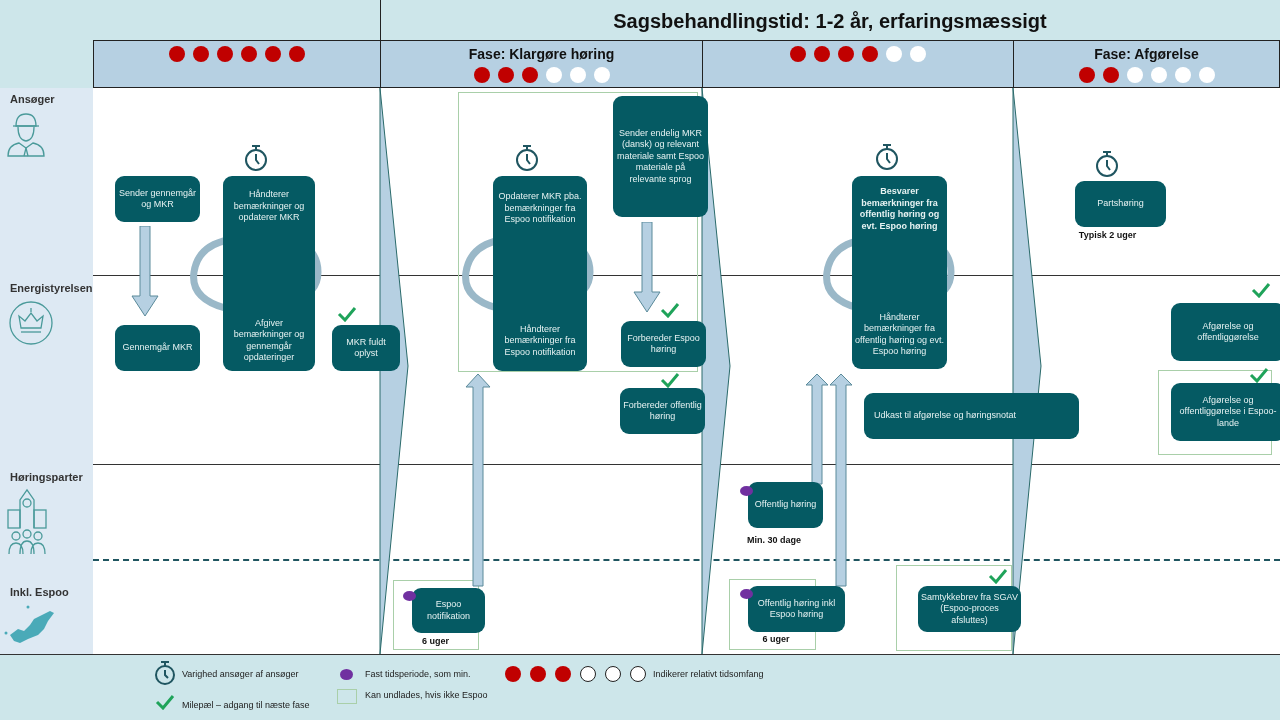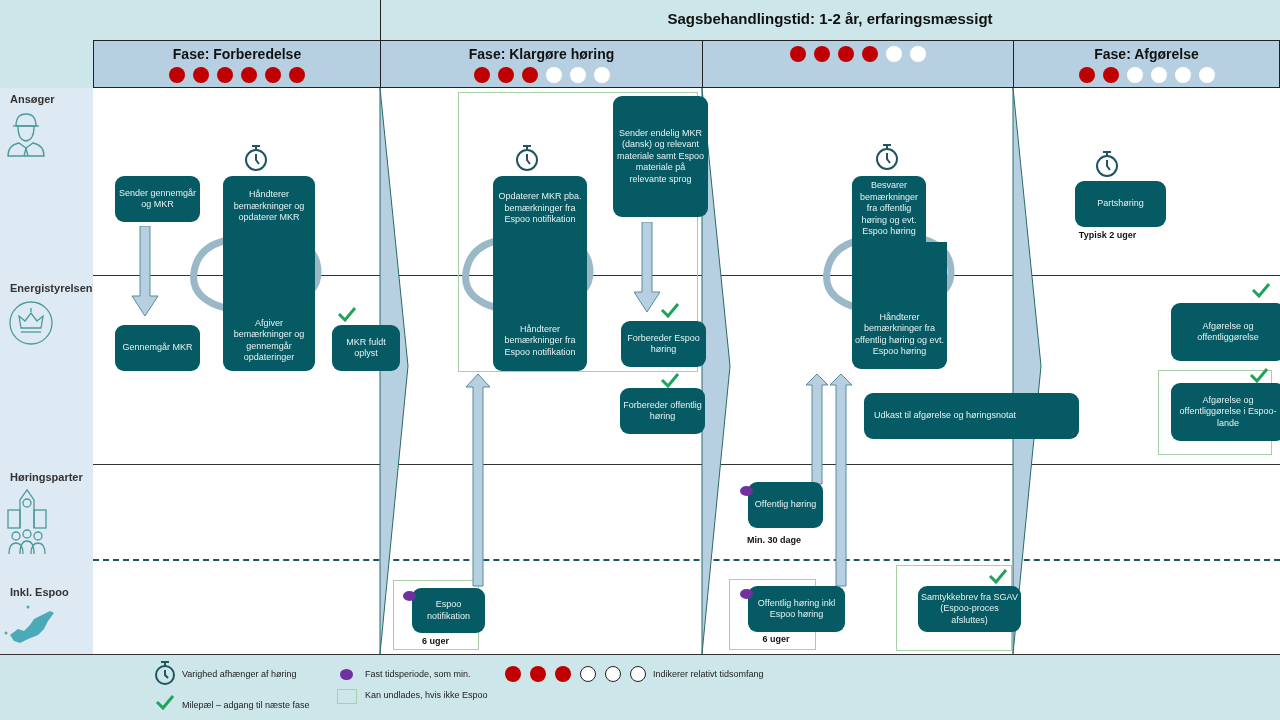--- a/index.html
+++ b/index.html
@@ -1,19 +1,19 @@
 <!DOCTYPE html>
 <html><head>
 <meta charset="utf-8">
 <style>
   * { box-sizing: border-box; margin: 0; padding: 0; }
   body { width: 1280px; height: 720px; position: relative; overflow: hidden; background: #cde6ea; font-family: "Liberation Sans", sans-serif; }
   .abs { position: absolute; }
   .title-bar { left: 380px; top: 0; width: 900px; height: 40px; border-left: 1px solid #222; }
-  .title-text { left: 380px; top: 10px; width: 900px; text-align: center; font-weight: bold; font-size: 15px; color: #111; }
+  .title-text { left: 380px; top: 10px; width: 900px; text-align: center; font-weight: bold; font-size: 20px; color: #111; }
   .phase-head { top: 40px; height: 48px; background: #b6d0e2; border: 1px solid #222; text-align: center; }
   .phase-head .ph-title { font-weight: bold; font-size: 14px; color: #111; margin-top: 5px; }
   .dots { display: flex; justify-content: center; gap: 8px; margin-top: 5px; }
   .dot { width: 16px; height: 16px; border-radius: 50%; }
   .dot.red { background: #c00000; }
   .dot.white { background: #ffffff; }
   .lane-col { left: 0; top: 88px; width: 93px; height: 566px; background: #dde9f3; }
   .lane-label { left: 10px; font-size: 11px; font-weight: bold; color: #333; }
   .main { left: 93px; top: 88px; width: 1187px; height: 566px; background: #fff; }
   .hline { height: 1px; background: #333; }
@@ -26,21 +26,20 @@
   .legend-text { position: absolute; font-size: 9px; color: #222; }
   svg.ico { position: absolute; }
 </style>
 </head>
 <body>
 
 <div class="abs title-bar"></div>
 <div class="abs title-text">Sagsbehandlingstid: 1-2 år, erfaringsmæssigt</div>
 
 <div class="abs phase-head" style="left:93px;width:288px;">
-  <div class="ph-title">Fase: Forberedelse</div>
   <div class="dots">
       <span class="dot red"></span>
       <span class="dot red"></span>
       <span class="dot red"></span>
       <span class="dot red"></span>
       <span class="dot red"></span>
       <span class="dot red"></span>
     </div>
 </div>
 <div class="abs phase-head" style="left:380px;width:323px;">
@@ -217,21 +216,21 @@
 <div class="box" style="left:480px;top:176px;width:94px;height:65px;border-radius:9px 9px 0 0;">Opdaterer MKR pba. bemærkninger fra Espoo notifikation</div>
 <div class="box" style="left:480px;top:241px;width:94px;height:70px;border-radius:0;"></div>
 <div class="box" style="left:480px;top:311px;width:94px;height:60px;border-radius:0 0 9px 9px;">Håndterer bemærkninger fra Espoo notifikation</div>
 <div class="box" style="left:600px;top:96px;width:95px;height:121px;">Sender endelig MKR (dansk) og relevant materiale samt Espoo materiale på relevante sprog</div>
 <div class="box" style="left:608px;top:321px;width:85px;height:46px;">Forbereder Espoo høring</div>
 <div class="box" style="left:607px;top:388px;width:85px;height:46px;">Forbereder offentlig høring</div>
 <div class="box" style="left:399px;top:588px;width:73px;height:45px;">Espoo notifikation</div>
 <div class="purple" style="left:403px;top:591px;"></div>
 <div class="note" style="left:399px;top:636px;width:73px;">6 uger</div>
 
-<div class="box" style="left:839px;top:176px;width:74px;height:66px;border-radius:9px 9px 0 0;">Besvarer bemærkninger fra offentlig høring og evt. Espoo høring</div>
+<div class="box" style="left:839px;top:176px;width:95px;height:66px;border-radius:9px 9px 0 0;font-weight:bold;">Besvarer bemærkninger fra offentlig høring og evt. Espoo høring</div>
 <div class="box" style="left:839px;top:242px;width:95px;height:58px;border-radius:0;"></div>
 <div class="box" style="left:839px;top:300px;width:95px;height:69px;border-radius:0 0 9px 9px;">Håndterer bemærkninger fra offentlig høring og evt. Espoo høring</div>
 <div class="box" style="left:851px;top:393px;width:215px;height:46px;justify-content:flex-start;padding-left:10px;">Udkast til afgørelse og høringsnotat</div>
 <div class="box" style="left:735px;top:482px;width:75px;height:46px;">Offentlig høring</div>
 <div class="purple" style="left:740px;top:486px;"></div>
 <div class="note" style="left:735px;top:535px;width:78px;">Min. 30 dage</div>
 <div class="box" style="left:735px;top:586px;width:97px;height:46px;">Offentlig høring inkl Espoo høring</div>
 <div class="purple" style="left:740px;top:589px;"></div>
 <div class="note" style="left:735px;top:634px;width:82px;">6 uger</div>
 <div class="box" style="left:905px;top:586px;width:103px;height:46px;">Samtykkebrev fra SGAV (Espoo-proces afsluttes)</div>
@@ -261,21 +260,21 @@
   </svg>
 
 <svg class="ico" style="left:154px;top:660px;" width="22" height="26">
     <g fill="none" stroke="#1f5560" stroke-width="2">
       <circle cx="11" cy="15" r="9"></circle>
       <line x1="7" y1="2" x2="15" y2="2"></line>
       <line x1="11" y1="2" x2="11" y2="6"></line>
       <polyline points="11,10 11,15 14,18"></polyline>
     </g>
   </svg>
-<div class="legend-text" style="left:182px;top:669px;">Varighed afhænger af høring</div>
+<div class="legend-text" style="left:182px;top:669px;">Varighed ansøger af ansøger</div>
 <svg class="check" style="left:155px;top:694px;" viewBox="0 0 20 16">
     <polyline points="2,8 8,14 18,2" fill="none" stroke="#1fa35a" stroke-width="3"></polyline>
   </svg>
 <div class="legend-text" style="left:182px;top:700px;">Milepæl – adgang til næste fase</div>
 <div class="purple" style="left:340px;top:669px;width:13px;height:11px;"></div>
 <div class="legend-text" style="left:365px;top:669px;">Fast tidsperiode, som min.</div>
 <div style="position:absolute;left:337px;top:689px;width:20px;height:15px;border:1px solid #a9cfa9;"></div>
 <div class="legend-text" style="left:365px;top:690px;">Kan undlades, hvis ikke Espoo</div>
 <div style="position:absolute;left:505px;top:666px;display:flex;gap:9px;">
     <span class="dot red" style="width: 16px; height: 16px;"></span>

